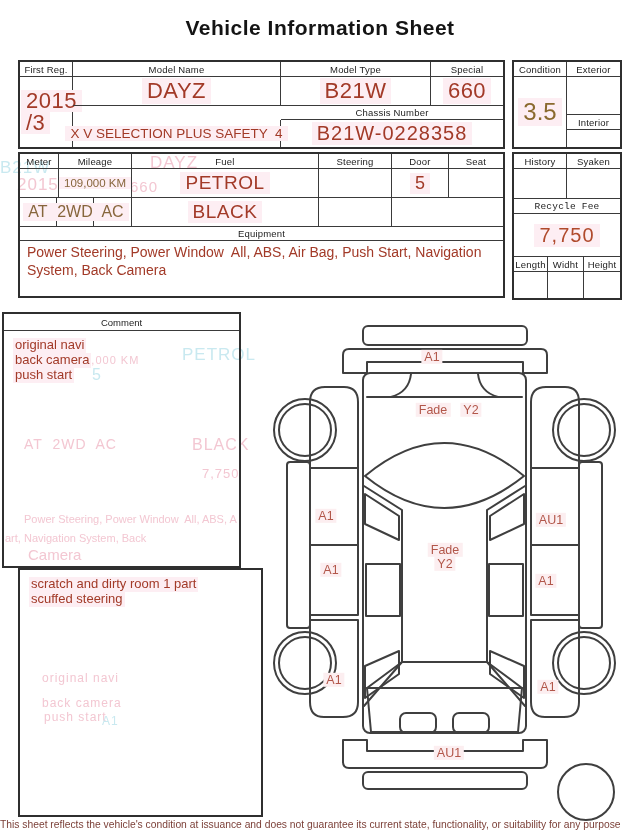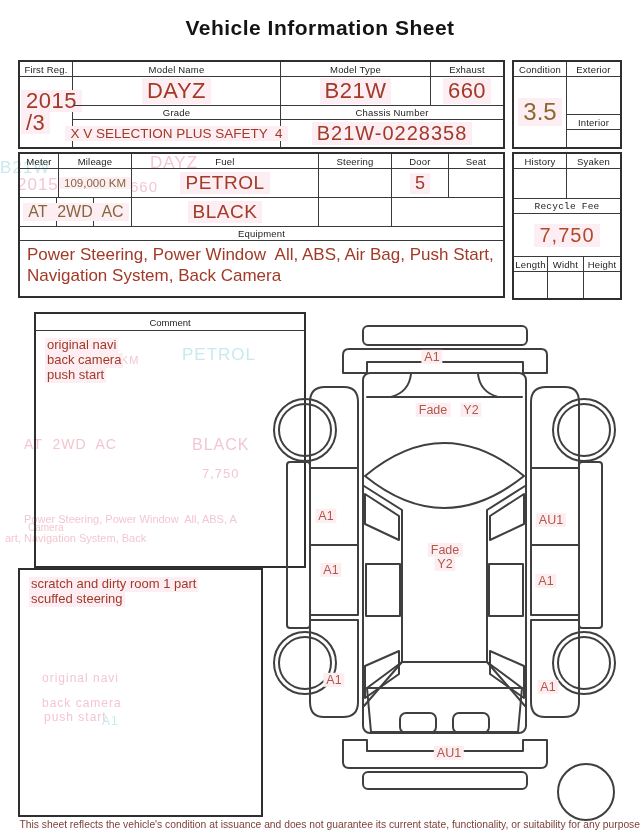--- a/index.html
+++ b/index.html
@@ -26,88 +26,87 @@
   .v18{font-size:18px;}
   .v16{font-size:16px;}
   .v14{font-size:13.5px;}
   .v12{font-size:11.5px;}
   .brown{color:#87663c;}
   .cond{color:#8a6a2e;}
   .orange{color:#b04a2c;}
 
   .first-reg-val{flex-direction:column;align-items:flex-start;justify-content:center;padding-left:1px;line-height:1.02;}
 
-  .equip-body{align-items:flex-start;justify-content:flex-start;padding:3px 7px;font-size:17px;line-height:1.25;color:#a23a28;white-space:pre-wrap;text-align:left;}
+  .equip-body{align-items:flex-start;justify-content:flex-start;padding:3px 7px;font-size:14px;line-height:1.25;color:#a23a28;white-space:pre-wrap;text-align:left;}
 
   
   .note-header{height:16px;border-bottom:1px solid #3a3a3a;display:flex;align-items:center;justify-content:center;font-size:9.5px;color:#1c1c1c;}
   .note-content{padding:7px 9px;font-size:13px;line-height:1.15;color:#a23a28;}
   .note-content div{background:#fdeef3;display:table;padding:0 2px;}
 
   
   #diagram{position:absolute;left:263px;top:310px;width:377px;height:515px;z-index:1;}
   #diagram svg{position:absolute;left:0;top:0;}
   .dmg{position:absolute;transform:translate(-50%,-50%);font-size:12.5px;color:#b2574a;background:#fceef0;padding:0 3px;line-height:1.15;white-space:nowrap;z-index:2;}
 
   
   .ghost{position:absolute;z-index:0;white-space:pre;letter-spacing:1px;filter:blur(0.4px);}
   .gp{color:#f3c7d2;}
   .gc{color:#c9e9f0;}
 
   #title{position:absolute;left:0;top:16px;width:640px;text-align:center;font-size:21px;font-weight:600;color:#141414;letter-spacing:0.5px;z-index:1;}
-  #disclaimer{position:absolute;left:0;top:819px;width:640px;text-align:right;font-size:10.3px;color:#7b3f37;z-index:1;}
+  #disclaimer{position:absolute;left:0;top:819px;width:640px;text-align:left;font-size:10.3px;color:#7b3f37;z-index:1;}
 </style>
 </head>
 <body>
 
 <div id="page">
 
   <div>
     <div class="ghost gc" style="left:0px;top:158px;font-size:17px;">B21W</div>
     <div class="ghost gp" style="left:17px;top:175px;font-size:17px;">2015</div>
     <div class="ghost gp" style="left:150px;top:153px;font-size:17px;">DAYZ</div>
     <div class="ghost gp" style="left:130px;top:178px;font-size:15px;">660</div>
     <div class="ghost gc" style="left:182px;top:345px;font-size:17px;">PETROL</div>
     <div class="ghost gp" style="left:70px;top:354px;font-size:11px;">109,000 KM</div>
     <div class="ghost gc" style="left:92px;top:366px;font-size:16px;">5</div>
     <div class="ghost gp" style="left:24px;top:436px;font-size:14px;">AT  2WD  AC</div>
     <div class="ghost gp" style="left:192px;top:436px;font-size:16px;">BLACK</div>
     <div class="ghost gp" style="left:202px;top:466px;font-size:13px;">7,750</div>
     <div class="ghost gp" style="left:24px;top:513px;font-size:11px;letter-spacing:0;">Power Steering, Power Window  All, ABS, A</div>
     <div class="ghost gp" style="left:5px;top:532px;font-size:11px;letter-spacing:0;">art, Navigation System, Back</div>
-    <div class="ghost gp" style="left:28px;top:522px;font-size:10px;letter-spacing:0;">Camera</div>
+    <div class="ghost gp" style="left:28px;top:546px;font-size:15px;letter-spacing:0;">Camera</div>
     <div class="ghost gp" style="left:42px;top:671px;font-size:12px;">original navi</div>
     <div class="ghost gp" style="left:42px;top:696px;font-size:12px;">back camera</div>
     <div class="ghost gp" style="left:44px;top:710px;font-size:12px;">push start</div>
     <div class="ghost gc" style="left:102px;top:714px;font-size:12px;">A1</div>
   </div>
 
   <div id="title">Vehicle Information Sheet</div>
 
   <div class="box grid" style="left:18px;top:60px;width:487px;height:89px;grid-template-columns:53px 208px 150px 1fr;grid-template-rows:15px 29px 14px 1fr;">
     <div class="cell hdr br bb" style="grid-area:1/1;">First Reg.</div>
     <div class="cell hdr br bb" style="grid-area:1/2;">Model Name</div>
     <div class="cell hdr br bb" style="grid-area:1/3;">Model Type</div>
-    <div class="cell hdr bb" style="grid-area:1/4;">Exhaust</div>
+    <div class="cell hdr bb" style="grid-area:1/4;">Special</div>
 
     <div class="cell br first-reg-val" style="grid-area:2/1/5/2;">
       <span class="hl v22">2015</span>
       <span class="hl v22">/3</span>
     </div>
     <div class="cell br bb" style="grid-area:2/2;">
         <span class="hl v22">DAYZ</span>
       </div>
     <div class="cell br bb" style="grid-area:2/3;">
         <span class="hl v22">B21W</span>
       </div>
     <div class="cell bb" style="grid-area:2/4;">
         <span class="hl v22">660</span>
       </div>
 
-    <div class="cell hdr br bb" style="grid-area:3/2;">Grade</div>
     <div class="cell hdr bb" style="grid-area:3/3/4/5;">Chassis Number</div>
     <div class="cell br" style="grid-area:4/2;">
         <span class="hl v14">X V SELECTION PLUS SAFETY  4</span>
       </div>
     <div class="cell" style="grid-area:4/3/5/5;">
         <span class="hl v20">B21W-0228358</span>
       </div>
   </div>
 
   <div class="box grid" style="left:512px;top:60px;width:110px;height:89px;grid-template-columns:53px 1fr;grid-template-rows:15px 38px 15px 1fr;">
@@ -190,21 +189,21 @@
       <div class="cell hdr br bb" style="width:36px;">Widht</div>
       <div class="cell hdr bb" style="flex:1;">Height</div>
     </div>
     <div class="row" style="flex:1;">
       <div class="cell br" style="width:34px;"></div>
       <div class="cell br" style="width:36px;"></div>
       <div class="cell" style="flex:1;"></div>
     </div>
   </div>
 
-  <div class="box" style="left:34px;top:312px;width:272px;height:256px;">
+  <div class="box" style="left:2px;top:312px;width:239px;height:256px;">
     <div class="note-header">Comment</div>
     <div class="note-content">
       <div>original navi</div>
       <div>back camera</div>
       <div>push start</div>
     </div>
   </div>
 
   <div class="box" style="left:18px;top:568px;width:245px;height:249px;">
     <div class="note-content">

